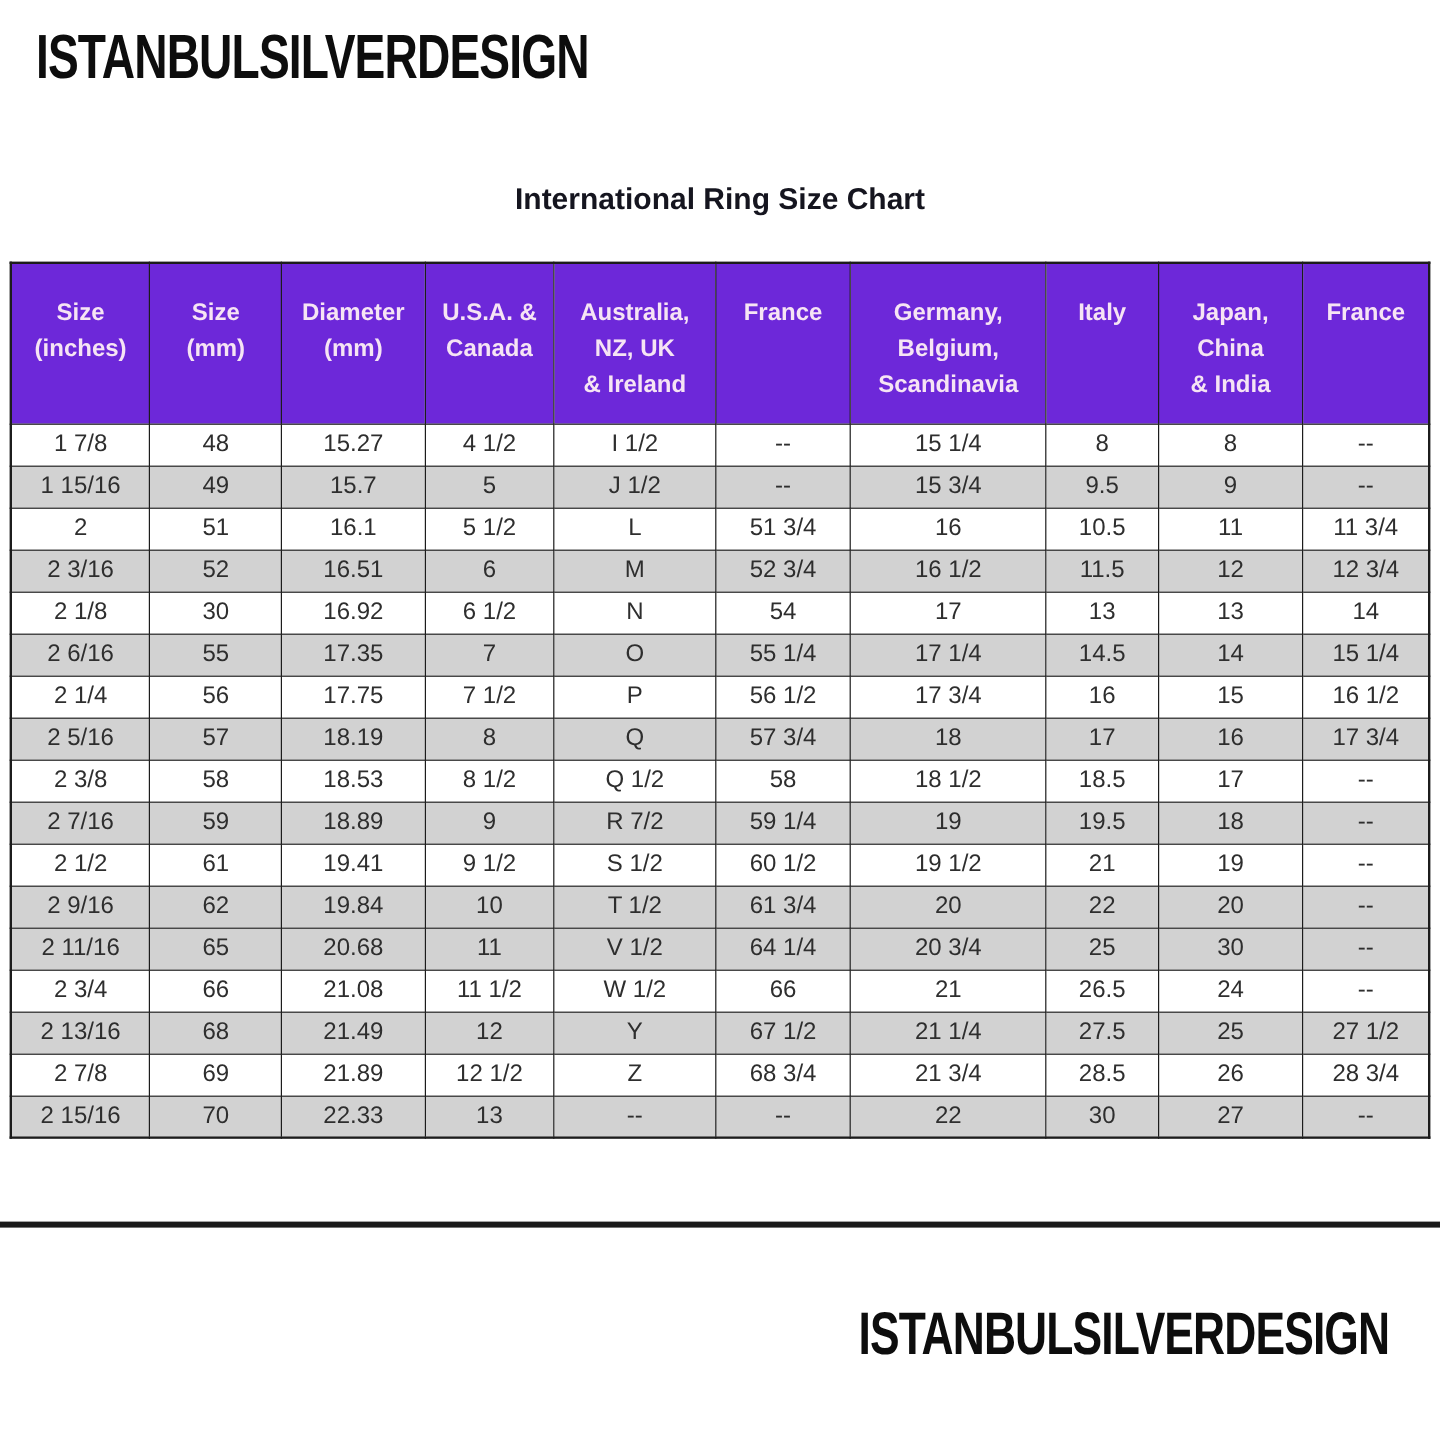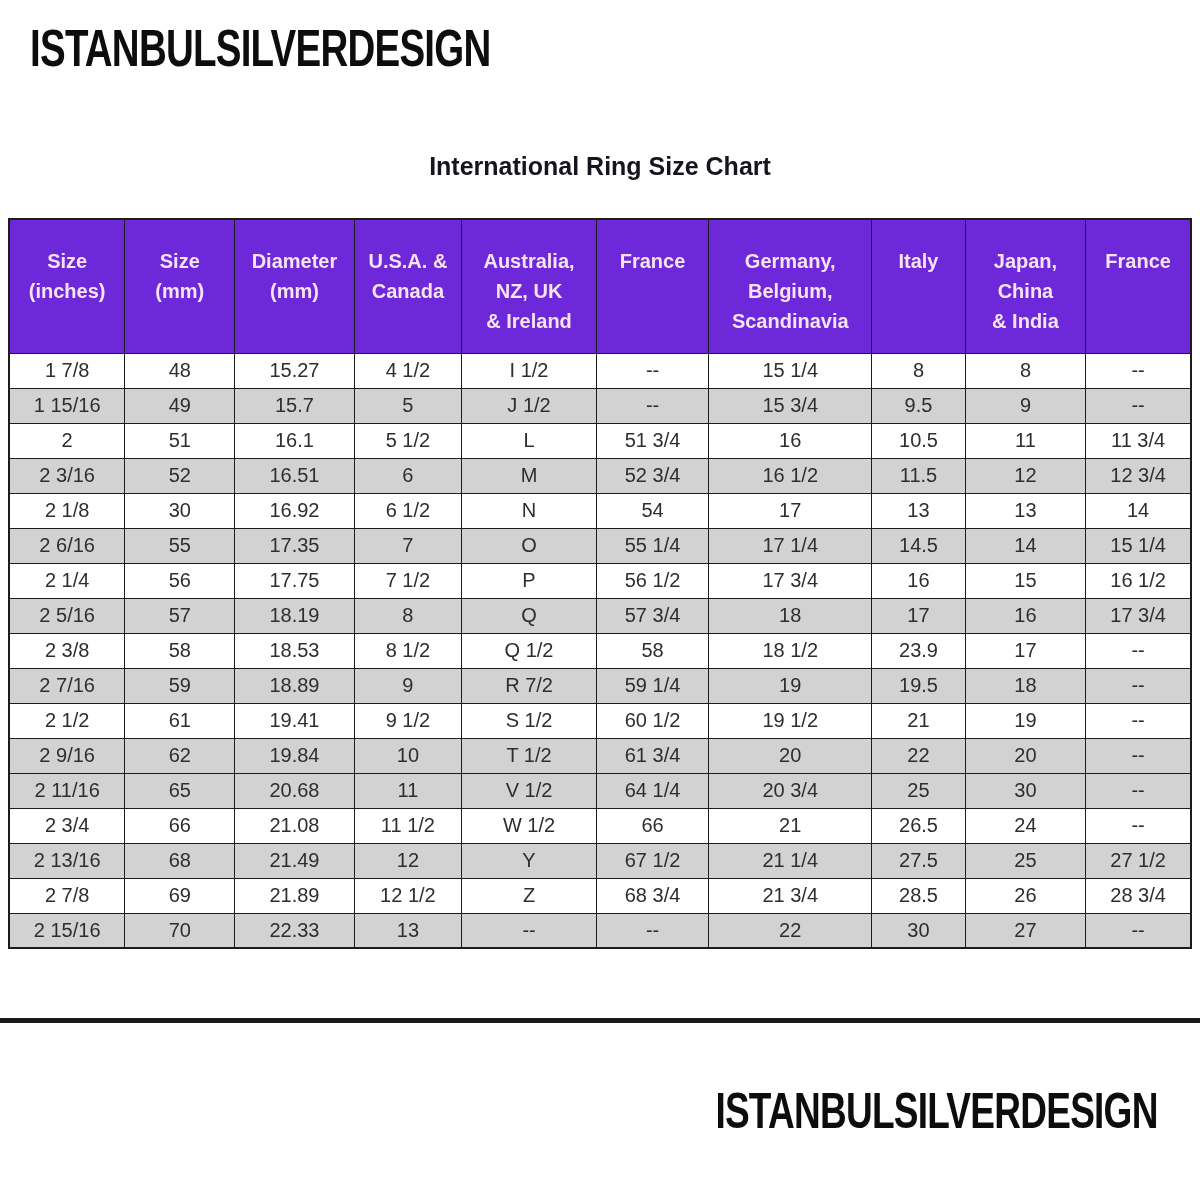--- a/index.html
+++ b/index.html
@@ -238,21 +238,21 @@
         <td>17 3/4</td>
       </tr>
       <tr>
         <td>2 3/8</td>
         <td>58</td>
         <td>18.53</td>
         <td>8 1/2</td>
         <td>Q 1/2</td>
         <td>58</td>
         <td>18 1/2</td>
-        <td>23.9</td>
+        <td>18.5</td>
         <td>17</td>
         <td>--</td>
       </tr>
       <tr class="alt">
         <td>2 7/16</td>
         <td>59</td>
         <td>18.89</td>
         <td>9</td>
         <td>R 7/2</td>
         <td>59 1/4</td>

